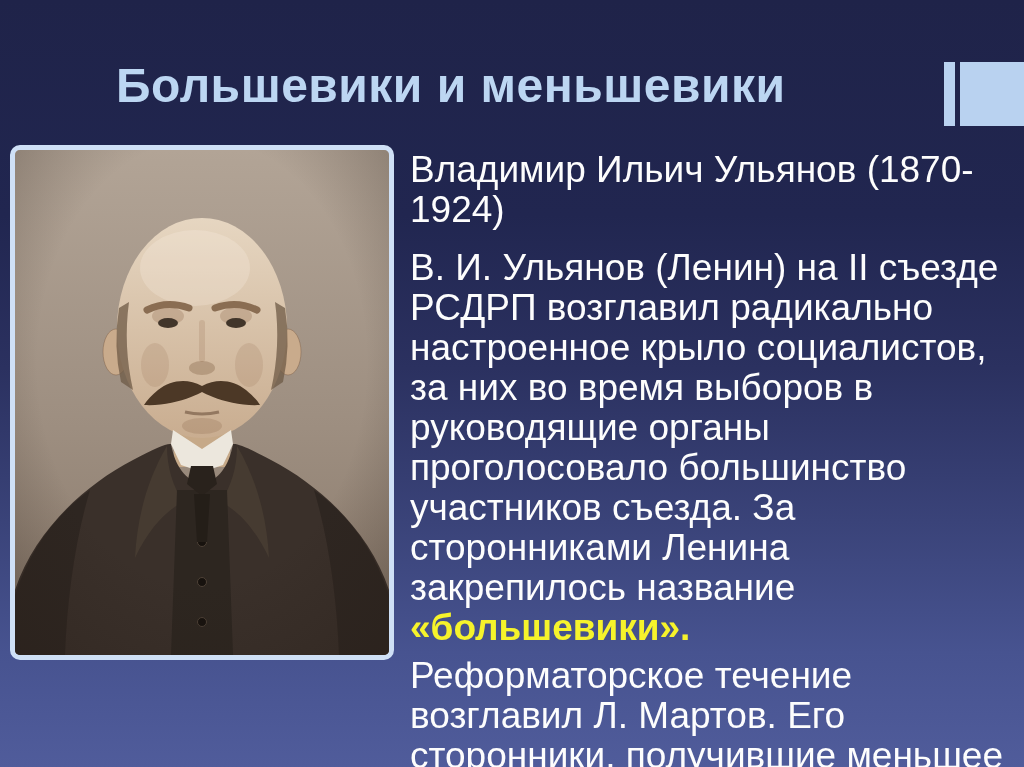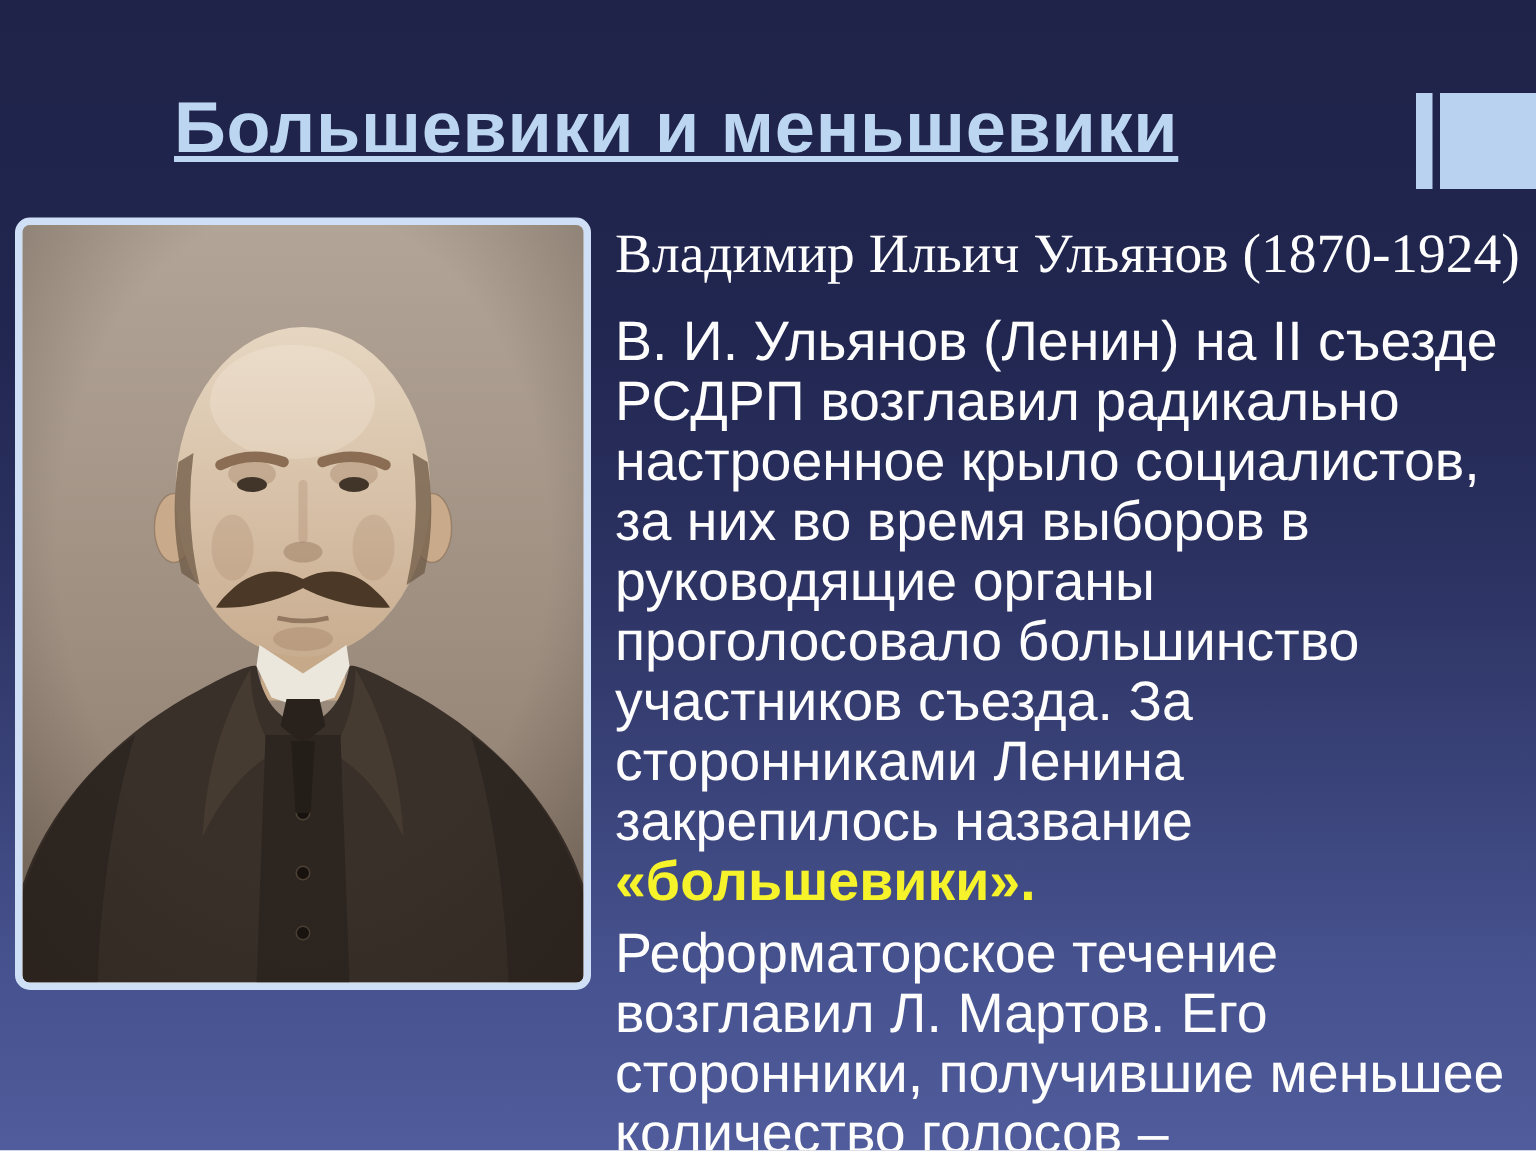--- a/index.html
+++ b/index.html
@@ -21,21 +21,20 @@
       var(--background-bottom, #505c9b) 100%);
   }
   .title {
     position: absolute;
     left: 116px; top: 58px;
     margin: 0;
     font-size: 48px;
     font-weight: 700;
     letter-spacing: 0.5px;
     color: var(--title-color, #bcd6f2);
-    text-decoration: underline;
   }
   .accent {
     position: absolute;
     background: var(--accent, #b9d2f0);
   }
   .accent-thin { left: 944px; top: 62px; width: 11px; height: 64px; }
   .accent-wide { left: 960px; top: 62px; width: 64px; height: 64px; }
 
   .photo-frame {
     position: absolute;
@@ -54,21 +53,20 @@
     position: absolute;
     left: 410px; top: 150px;
     width: 612px;
     color: #fdfdfd;
   }
   .heading {
     margin: 0 0 18px 0;
     font-size: 37px;
     line-height: 40px;
     font-weight: 400;
-    font-family: Liberation Serif, serif;
   }
   .para {
     margin: 0 16px 8px 0;
     font-size: 37px;
     line-height: 40px;
     font-weight: 400;
   }
   .hl {
     color: var(--highlight, #f6f32b);
     font-weight: 700;

